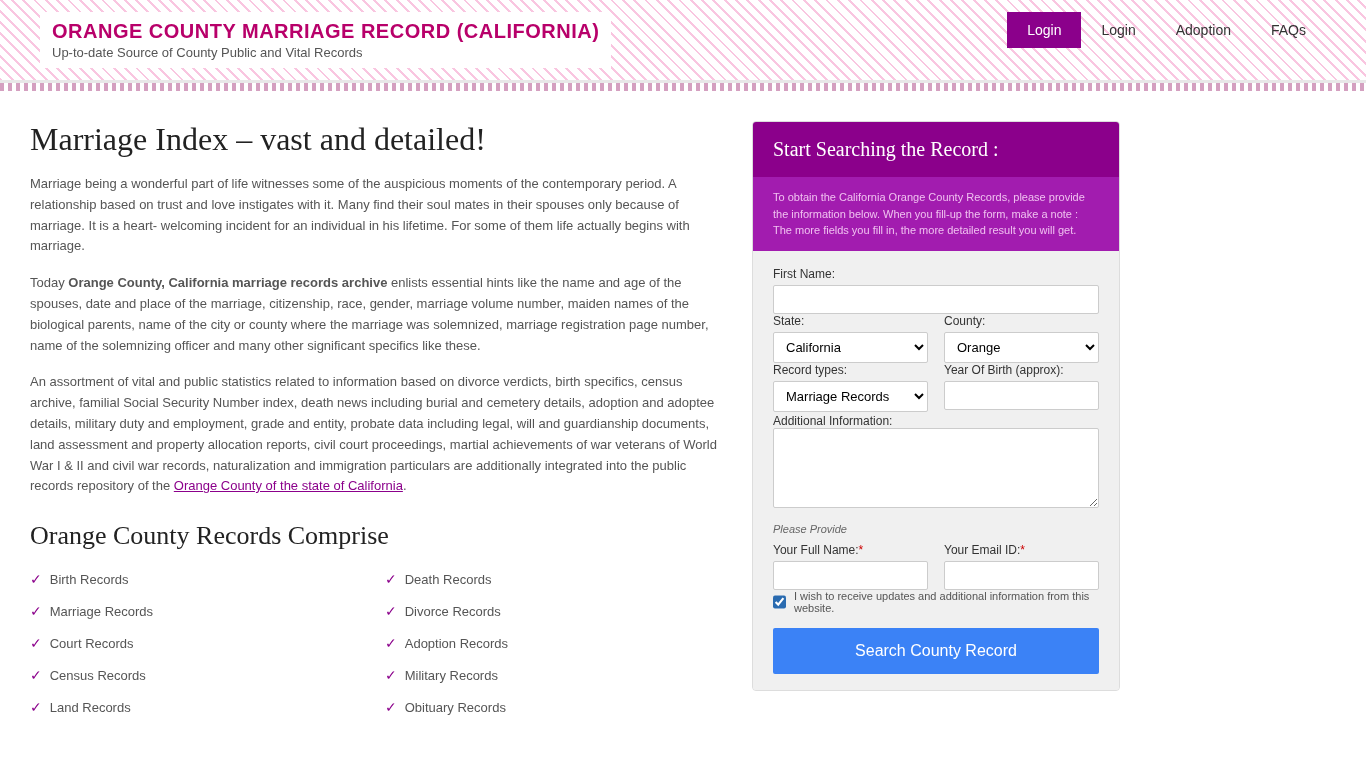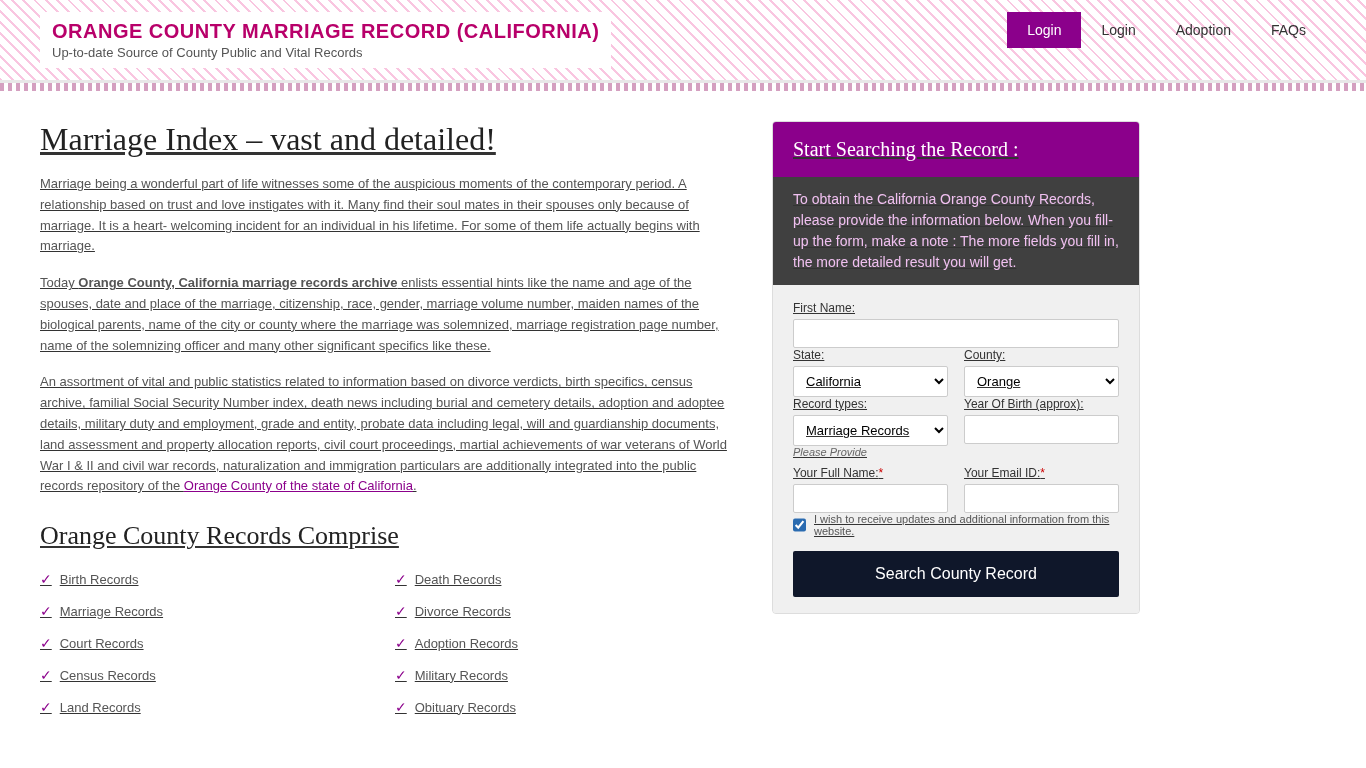--- a/index.html
+++ b/index.html
@@ -53,23 +53,22 @@
         #d4a0c0 0px, #d4a0c0 4px,
         transparent 4px, transparent 8px
       );
     }
 
     
     .main-container {
       display: flex;
       max-width: 1366px;
       margin: 0 auto;
-      padding: 30px 40px;
-      gap: 42px;
-      text-decoration: underline;
+      padding: 30px 30px;
+      gap: 32px;
     }
 
     
     .left-content {
       flex: 1;
       max-width: 690px;
     }
 
     .main-heading {
       font-size: 32px;
@@ -136,24 +135,24 @@
 
     .search-panel-header {
       background: #8b008b;
       color: #fff;
       padding: 16px 20px;
       font-size: 20px;
       font-family: Georgia, serif;
     }
 
     .search-panel-desc {
-      background: #404040;
+      background: #a21caf;
       color: #f0c0f0;
       padding: 12px 20px;
-      font-size: 14px;
+      font-size: 11px;
       line-height: 1.5;
     }
 
     .search-form {
       padding: 16px 20px;
       background: #f0f0f0;
     }
 
     .form-row {
       display: flex;
@@ -229,21 +228,21 @@
       height: 14px;
     }
 
     .checkbox-label {
       font-size: 11px;
       color: #555;
     }
 
     .search-button {
       width: 100%;
-      background: #0f172a;
+      background: #3b82f6;
       color: #fff;
       border: none;
       padding: 14px;
       font-size: 16px;
       cursor: pointer;
       border-radius: 2px;
       font-family: Arial, sans-serif;
     }
 
     
@@ -376,20 +375,24 @@
               <option>Divorce Records</option>
             </select>
           </div>
           <div class="form-group">
             <label class="form-label">Year Of Birth (approx):</label>
             <input class="form-input" type="text" style="">
           </div>
         </div>
 
         
+        <div class="form-group-full">
+          <label class="form-label">Additional Information:</label>
+          <textarea class="form-textarea" style=""></textarea>
+        </div>
 
         
         <div class="please-provide">Please Provide</div>
 
         
         <div class="form-row">
           <div class="form-group">
             <label class="form-label">
               <span>Your Full Name:</span><span class="required">*</span>
             </label>

